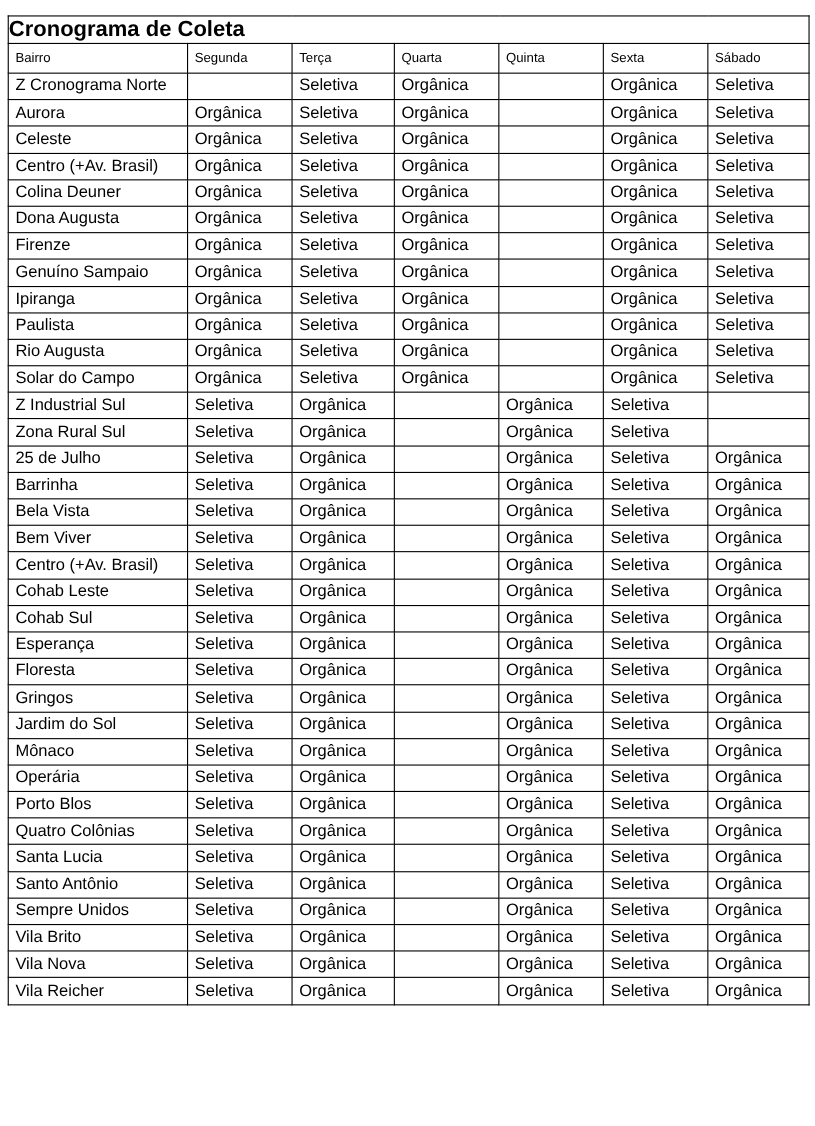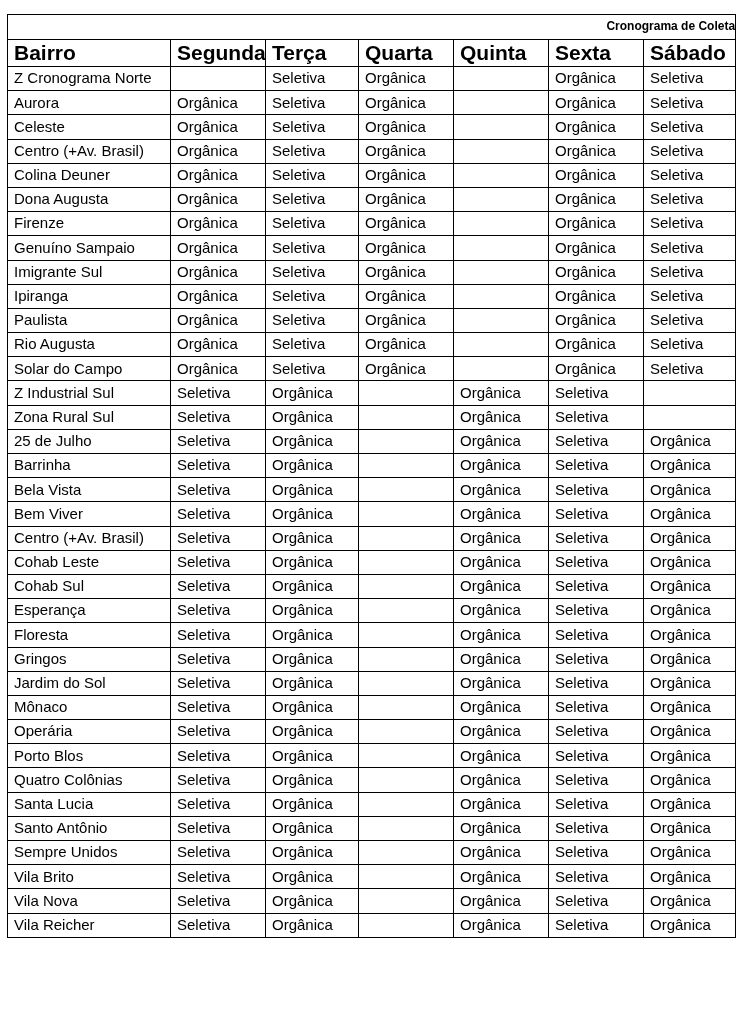--- a/index.html
+++ b/index.html
@@ -31,29 +31,29 @@
     vertical-align: middle;
     font-size: 15px;
     line-height: 1.1;
     height: 23.2px;
     white-space: nowrap;
     overflow: hidden;
     color: #000000;
     font-weight: normal;
   }
   table.schedule th.title-cell {
-    text-align: right;
+    text-align: left;
     font-weight: bold;
-    font-size: 12px;
+    font-size: 20px;
     height: 24px;
     padding: 0;
   }
   table.schedule th.col-head {
-    font-weight: bold;
-    font-size: 21px;
+    font-weight: normal;
+    font-size: 12px;
     height: 26px;
   }
 </style>
 </head>
 <body>
 
 <div class="page">
   <table class="schedule">
     <colgroup>
       <col style="width:163px">
@@ -145,29 +145,20 @@
         <tr>
           <td>Genuíno Sampaio</td>
           <td>Orgânica</td>
           <td>Seletiva</td>
           <td>Orgânica</td>
           <td></td>
           <td>Orgânica</td>
           <td>Seletiva</td>
         </tr>
         <tr>
-          <td>Imigrante Sul</td>
-          <td>Orgânica</td>
-          <td>Seletiva</td>
-          <td>Orgânica</td>
-          <td></td>
-          <td>Orgânica</td>
-          <td>Seletiva</td>
-        </tr>
-        <tr>
           <td>Ipiranga</td>
           <td>Orgânica</td>
           <td>Seletiva</td>
           <td>Orgânica</td>
           <td></td>
           <td>Orgânica</td>
           <td>Seletiva</td>
         </tr>
         <tr>
           <td>Paulista</td>

